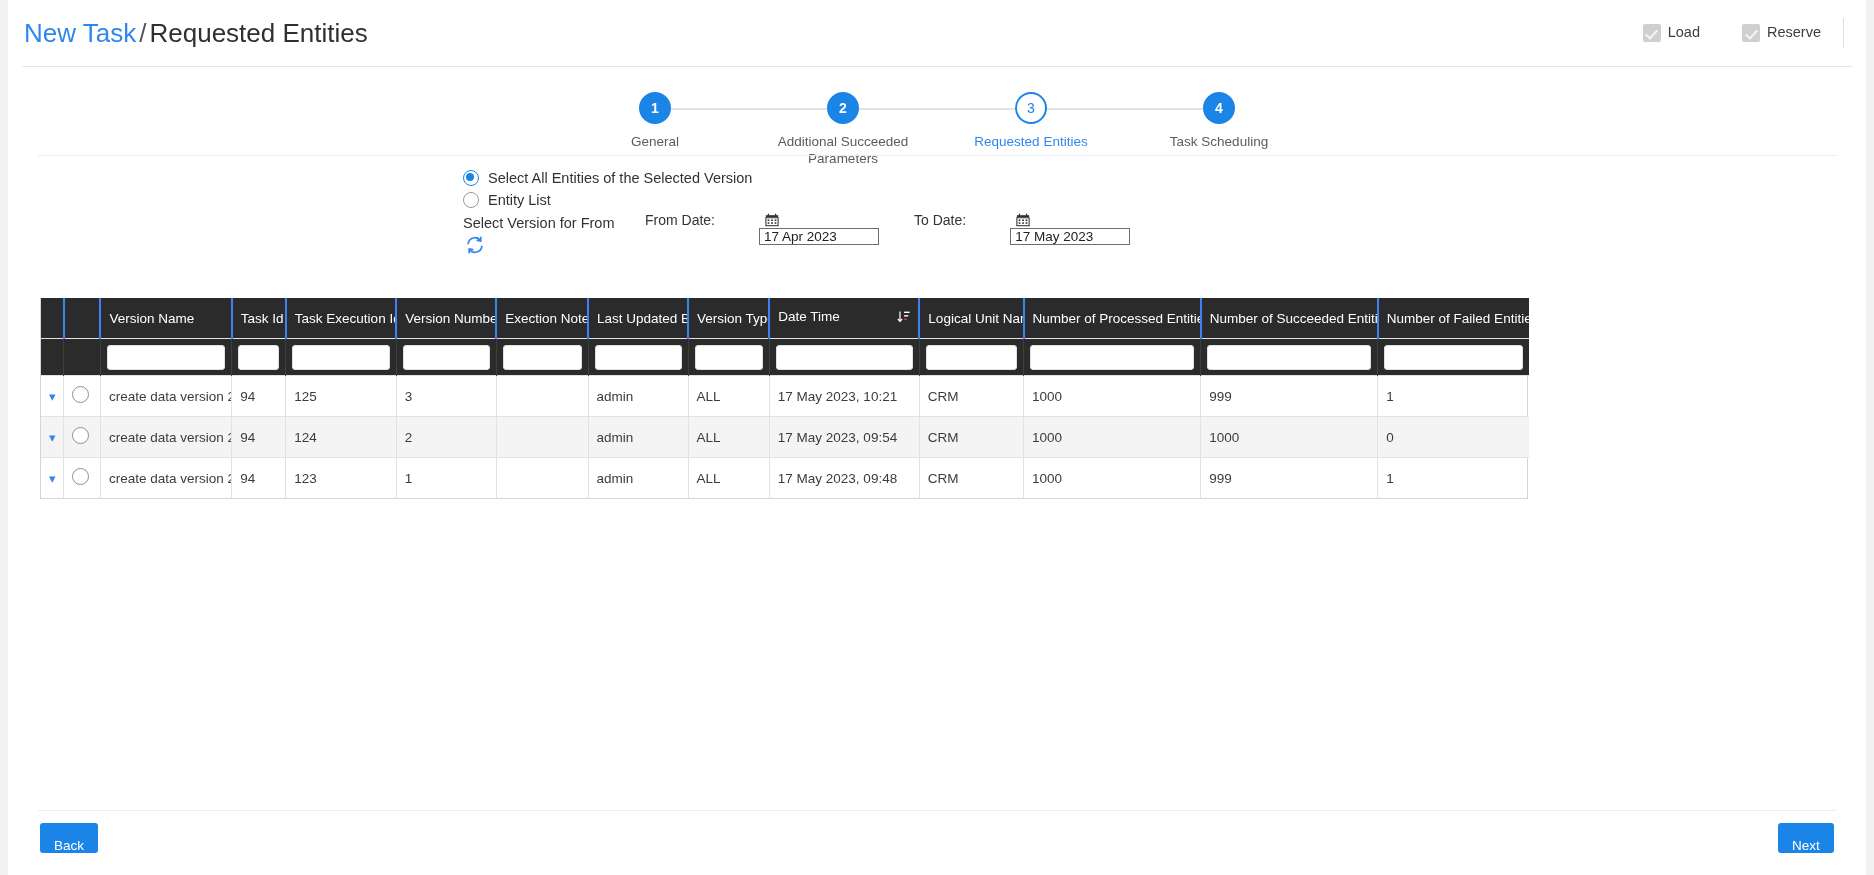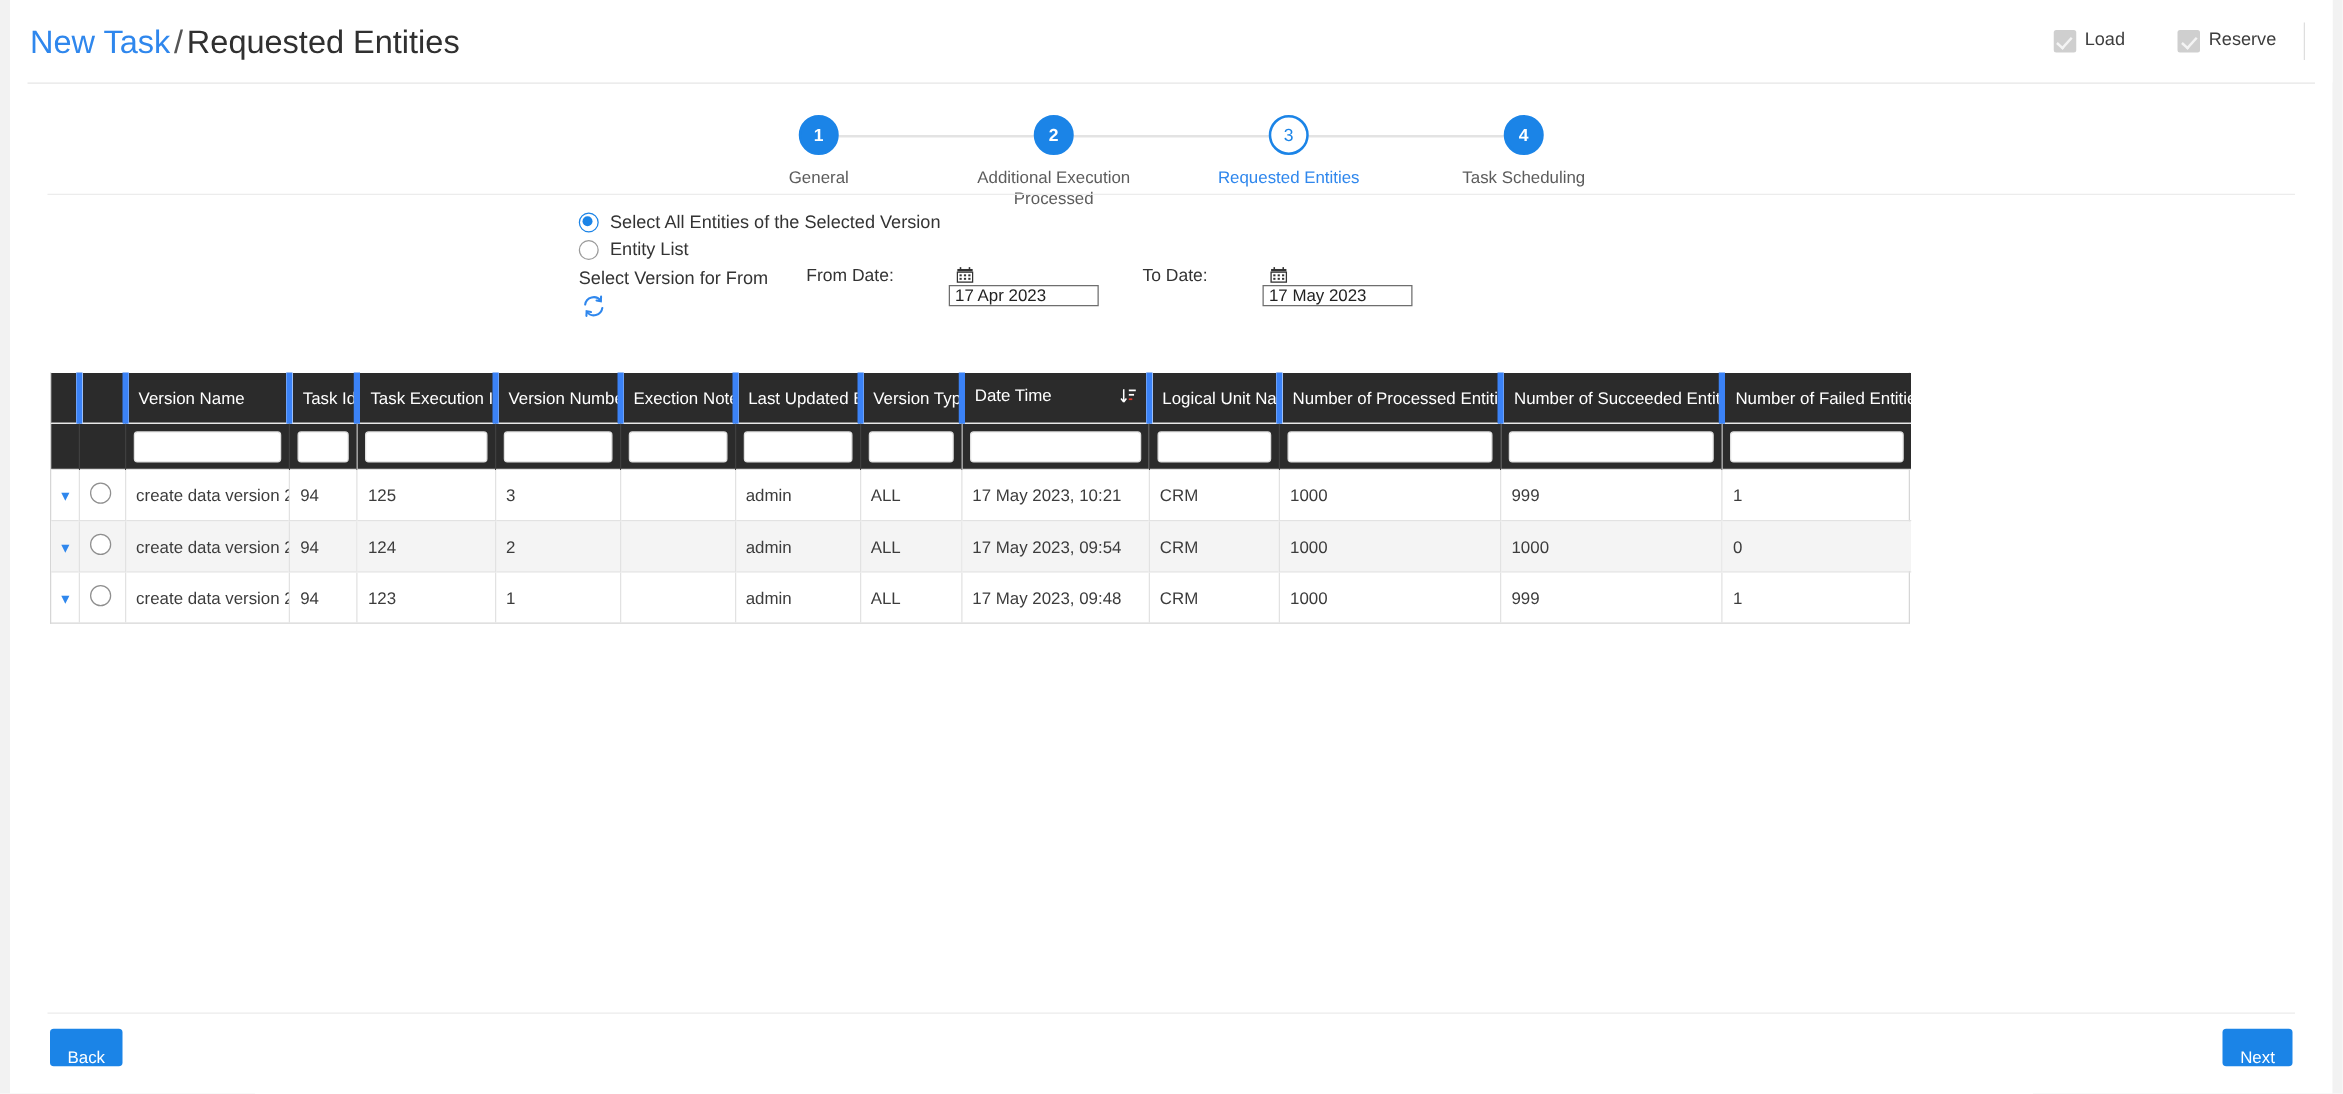--- a/index.html
+++ b/index.html
@@ -226,21 +226,21 @@
     width: 1488px;
     table-layout: fixed;
   }
   table.grid th {
     background: #2b2b2b;
     color: #ffffff;
     font-size: 13.5px;
     font-weight: 400;
     text-align: left;
     padding: 11px 8px;
-    border-right: 5px solid #3b82f6;
+    border-right: 2px solid #3b82f6;
     height: 40px;
     vertical-align: middle;
     white-space: nowrap;
     overflow: hidden;
     cursor: pointer;
   }
   table.grid th.th-blank { cursor: default; }
   table.grid th:last-child { border-right: none; }
   table.grid tr.filter-row td {
     background: #2b2b2b;
@@ -344,21 +344,21 @@
 
   <div class="stepper" id="stepper">
       <div class="step">
         <div class="connector"></div>
         <div class="bubble">1</div>
         <div class="slabel">General</div>
       </div>
       <div class="step">
         <div class="connector"></div>
         <div class="bubble">2</div>
-        <div class="slabel">Additional Execution Processed</div>
+        <div class="slabel">Additional Succeeded Parameters</div>
       </div>
       <div class="step active">
         <div class="connector"></div>
         <div class="bubble">3</div>
         <div class="slabel">Requested Entities</div>
       </div>
       <div class="step">
         <div class="bubble">4</div>
         <div class="slabel">Task Scheduling</div>
       </div>

